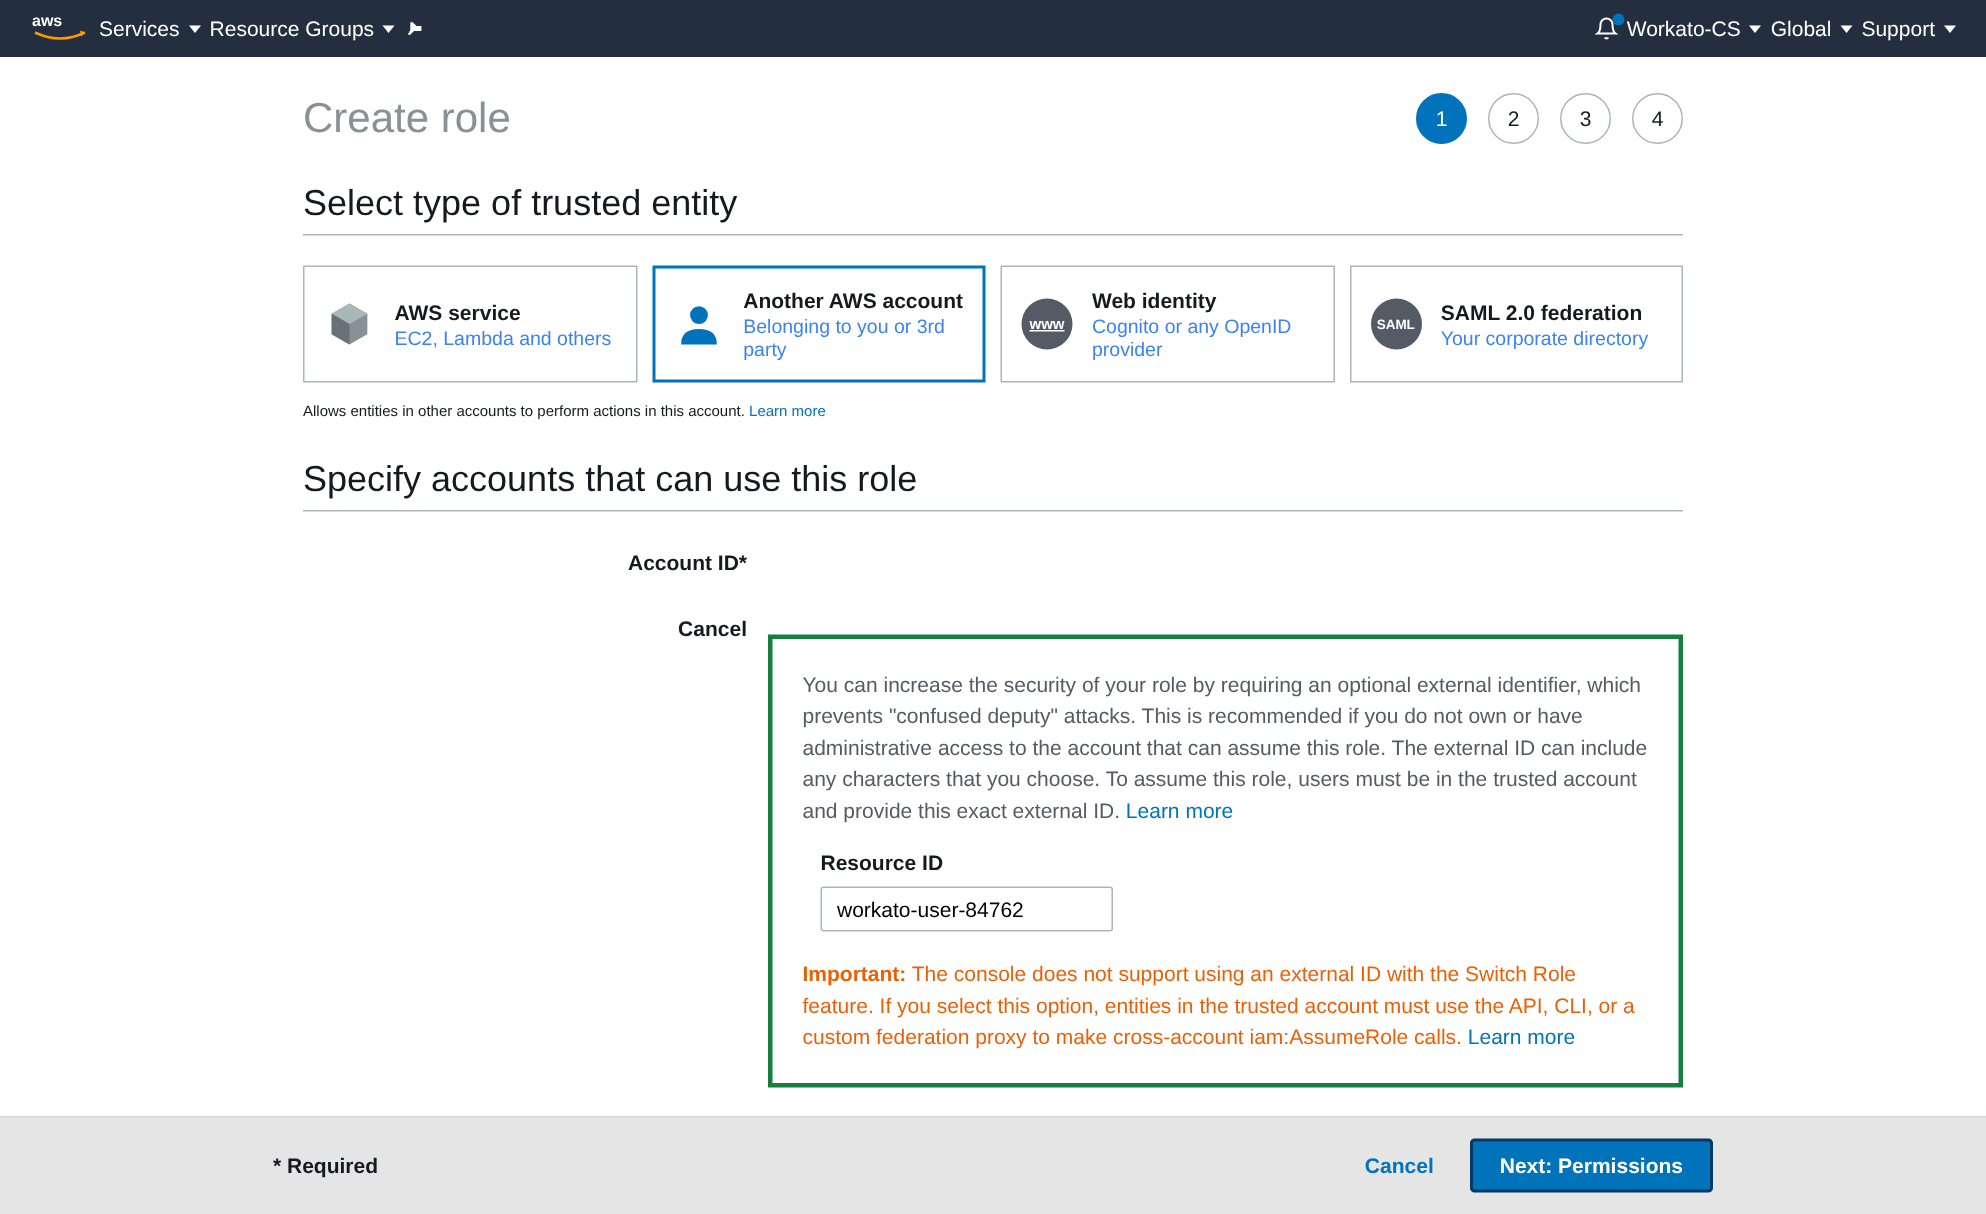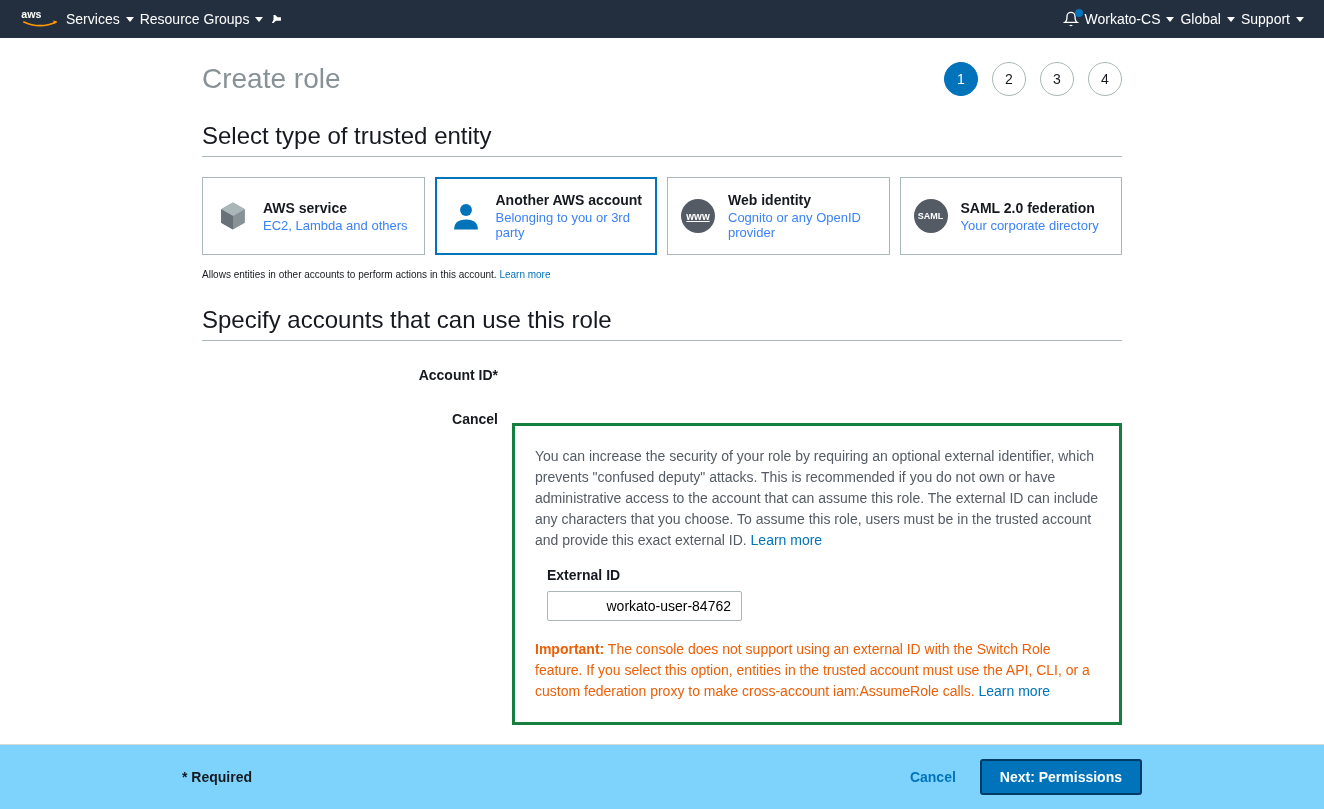--- a/index.html
+++ b/index.html
@@ -33,25 +33,25 @@
   .text-input { border: 1px solid #aab7b8; padding: 6px 10px; font-size: 14px; width: 195px; border-radius: 2px; }
   .info-icon { display: inline-flex; width: 16px; height: 16px; background: #16191f; color: #fff; border-radius: 50%; align-items: center; justify-content: center; font-size: 11px; font-style: italic; font-family: serif; margin-left: 8px; vertical-align: middle; cursor: pointer; }
   .checkbox { width: 16px; height: 16px; border: 1px solid #0073bb; border-radius: 2px; display: inline-flex; align-items: center; justify-content: center; vertical-align: middle; margin-right: 14px; cursor: pointer; }
   .checkbox.checked { background: #fff; }
   .checkbox.checked::after { content: "✓"; color: #0073bb; font-size: 13px; font-weight: bold; line-height: 1; }
   .checkbox.empty { border-color: #aab7b8; }
   .option-text { font-size: 14px; }
   .ext-box { border: 3px solid #15803d; padding: 20px; margin-top: 18px; margin-left: 0; }
   .ext-desc { font-size: 14px; color: #545b64; line-height: 1.5; margin-bottom: 16px; }
   .ext-label { font-weight: 700; font-size: 14px; margin-bottom: 8px; margin-left: 12px; }
-  .ext-input { border: 1px solid #aab7b8; padding: 6px 10px; font-size: 14px; width: 195px; border-radius: 2px; margin-left: 12px; text-align: right; }
+  .ext-input { border: 1px solid #aab7b8; padding: 6px 10px; font-size: 14px; width: 195px; border-radius: 2px; margin-left: 12px; }
   .important-note { font-size: 14px; color: #eb5f07; line-height: 1.5; margin-top: 18px; }
   .important-note strong { font-weight: 700; }
   .mfa-row { margin-top: 20px; display: flex; align-items: center; }
-  .footer-bar { position: fixed; bottom: 0; left: 0; right: 0; background: #7dd3fc; border-top: 1px solid #d5dbdb; padding: 14px 20px; }
+  .footer-bar { position: fixed; bottom: 0; left: 0; right: 0; background: #e5e5e5; border-top: 1px solid #d5dbdb; padding: 14px 20px; }
   .footer-inner { max-width: 960px; margin: 0 auto; display: flex; justify-content: space-between; align-items: center; }
   .required-note { font-weight: 700; font-size: 14px; }
   .footer-actions { display: flex; align-items: center; gap: 24px; }
   .btn-cancel { color: #0073bb; font-weight: 700; font-size: 14px; cursor: pointer; }
   .btn-primary { background: #0073bb; color: #fff; border: 2px solid #003c66; padding: 8px 18px; font-size: 14px; font-weight: 700; border-radius: 3px; cursor: pointer; }
   .www-circle { width: 34px; height: 34px; border-radius: 50%; background: #545b64; color: #fff; display: flex; align-items: center; justify-content: center; font-size: 10px; font-weight: bold; text-decoration: underline; }
   .saml-circle { width: 34px; height: 34px; border-radius: 50%; background: #545b64; color: #fff; display: flex; align-items: center; justify-content: center; font-size: 9px; font-weight: bold; text-align: right; }
 </style>
 </head>
 <body>
@@ -172,21 +172,21 @@
   </div>
 
   <div class="form-row">
     <div class="form-label">Cancel</div>
     <div class="form-control">
 
       <div class="ext-box">
         <p class="ext-desc">
           <span>You can increase the security of your role by requiring an optional external identifier, which prevents "confused deputy" attacks. This is recommended if you do not own or have administrative access to the account that can assume this role. The external ID can include any characters that you choose. To assume this role, users must be in the trusted account and provide this exact external ID. </span><a class="link">Learn more</a>
         </p>
-        <div class="ext-label">External ID</div>
+        <div class="ext-label">Resource ID</div>
         <input type="text" class="ext-input" value="workato-user-84762" style="">
         <p class="important-note">
           <strong>Important:</strong><span> The console does not support using an external ID with the Switch Role feature. If you select this option, entities in the trusted account must use the API, CLI, or a custom federation proxy to make cross-account iam:AssumeRole calls. </span><a class="link" style="color:#0073bb">Learn more</a>
         </p>
       </div>
 
       <div class="mfa-row">
         <span class="checkbox empty"></span>
         <span class="option-text">Require MFA</span>
           <span class="info-icon" style="margin-left:2px">i</span>

